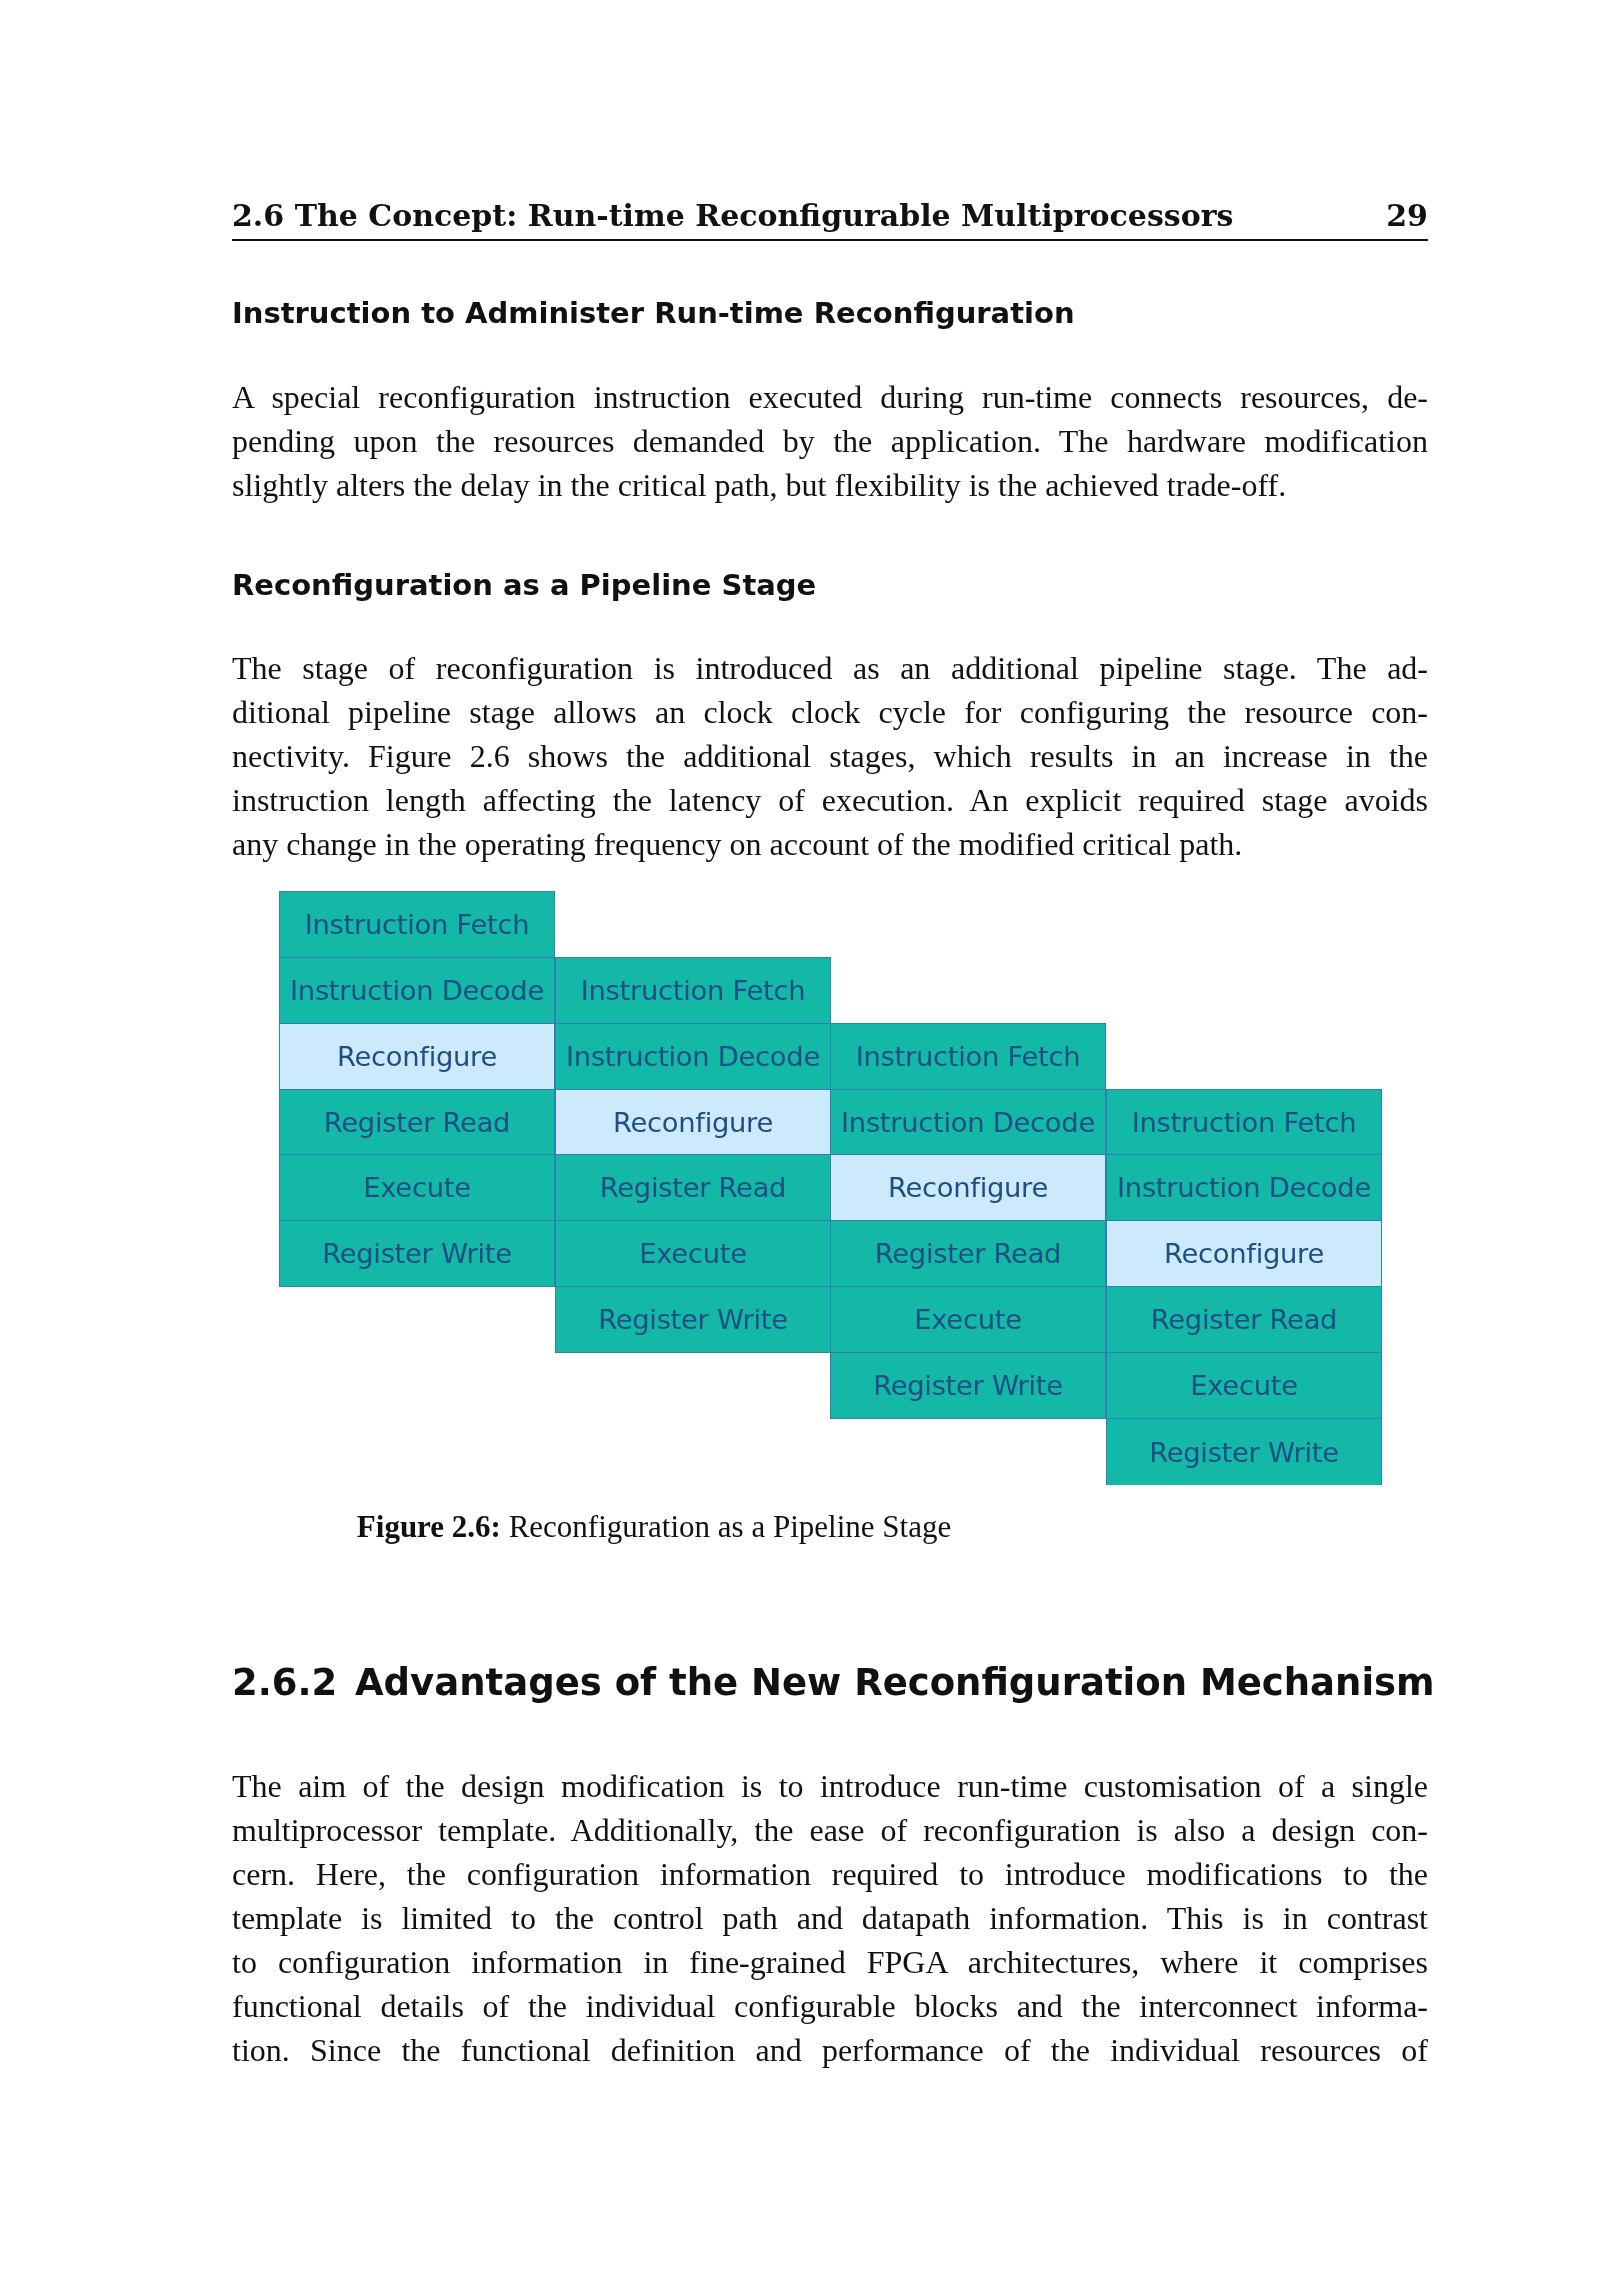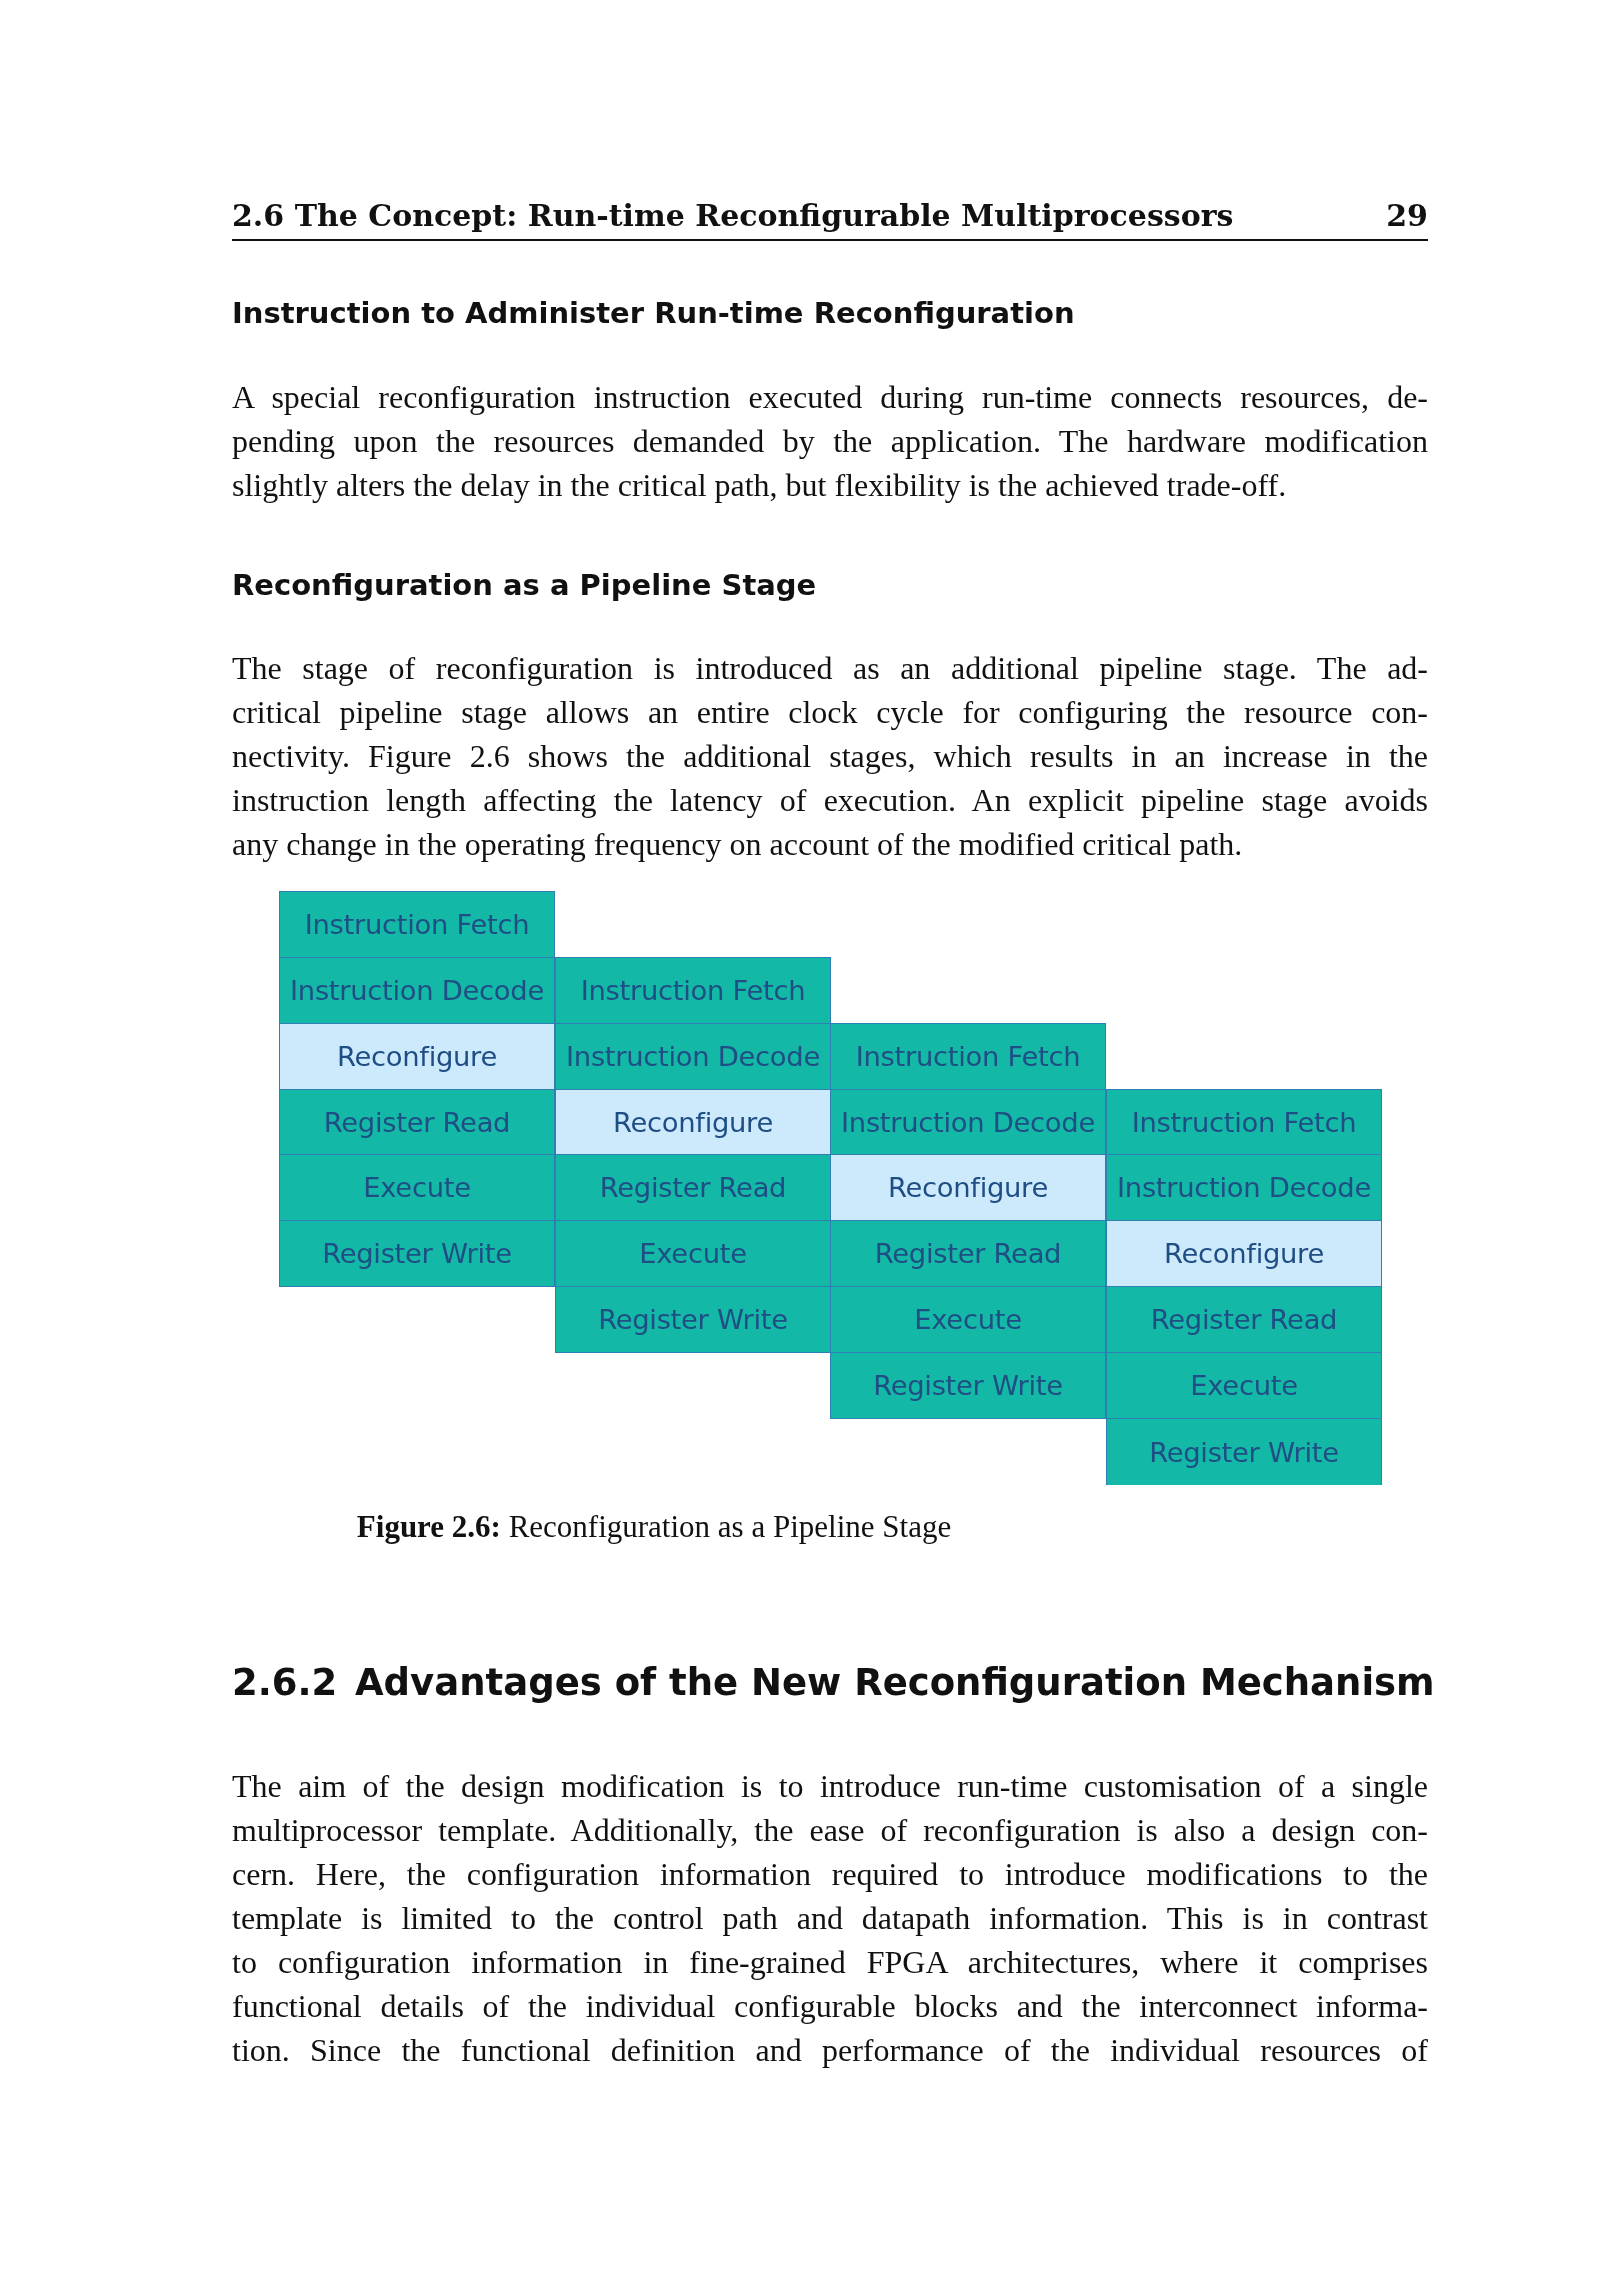--- a/index.html
+++ b/index.html
@@ -37,23 +37,23 @@
 <div class="abs subhead" style="top:296px;">Instruction to Administer Run-time Reconfiguration</div>
 <div class="abs para" style="top:375px;">
   <span class="line">A special reconfiguration instruction executed during run-time connects resources, de-</span>
   <span class="line">pending upon the resources demanded by the application. The hardware modification</span>
   <span class="line last">slightly alters the delay in the critical path, but flexibility is the achieved trade-off.</span>
 </div>
 
 <div class="abs subhead" style="top:568px;">Reconfiguration as a Pipeline Stage</div>
 <div class="abs para" style="top:646px;">
   <span class="line">The stage of reconfiguration is introduced as an additional pipeline stage.  The ad-</span>
-  <span class="line">critical pipeline stage allows an entire clock cycle for configuring the resource con-</span>
+  <span class="line">ditional pipeline stage allows an clock clock cycle for configuring the resource con-</span>
   <span class="line">nectivity. Figure 2.6 shows the additional stages, which results in an increase in the</span>
-  <span class="line">instruction length affecting the latency of execution. An explicit pipeline stage avoids</span>
+  <span class="line">instruction length affecting the latency of execution. An explicit required stage avoids</span>
   <span class="line last">any change in the operating frequency on account of the modified critical path.</span>
 </div>
 
 <div id="pipeline-figure" class="abs" style="left:0;top:0;width:0;height:0;">
     <div class="cell" style="left: 279px; top: 891px; width: 276px; height: 67px; border-color: rgb(47, 127, 181); color: rgb(31, 78, 133);">Instruction Fetch</div>
     <div class="cell" style="left: 279px; top: 957px; width: 276px; height: 67px; border-color: rgb(47, 127, 181); color: rgb(31, 78, 133);">Instruction Decode</div>
     <div class="cell reconf" style="left: 279px; top: 1023px; width: 276px; height: 67px; border-color: rgb(47, 127, 181); color: rgb(31, 78, 133); background: rgb(205, 234, 252);">Reconfigure</div>
     <div class="cell" style="left: 279px; top: 1089px; width: 276px; height: 67px; border-color: rgb(47, 127, 181); color: rgb(31, 78, 133);">Register Read</div>
     <div class="cell" style="left: 279px; top: 1154px; width: 276px; height: 67px; border-color: rgb(47, 127, 181); color: rgb(31, 78, 133);">Execute</div>
     <div class="cell" style="left: 279px; top: 1220px; width: 276px; height: 67px; border-color: rgb(47, 127, 181); color: rgb(31, 78, 133);">Register Write</div>

